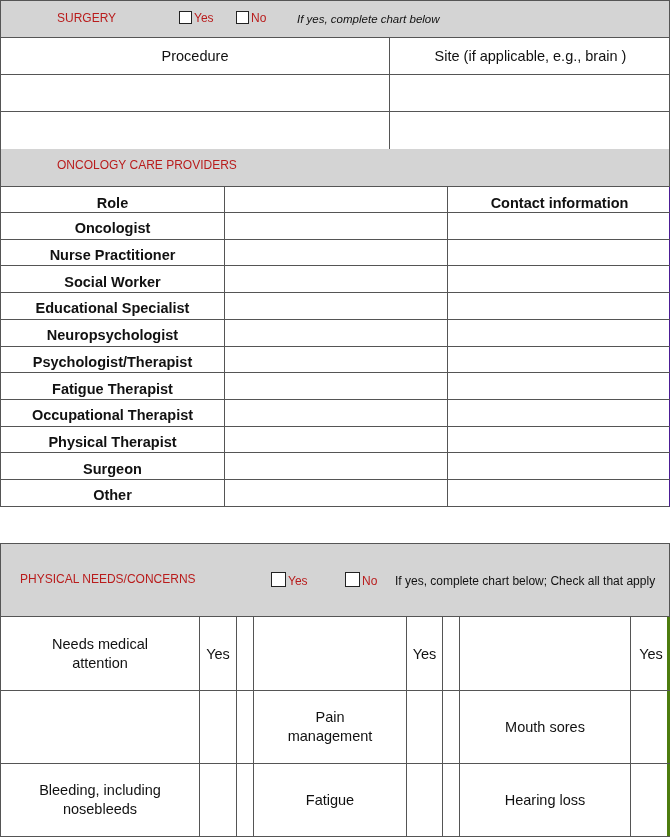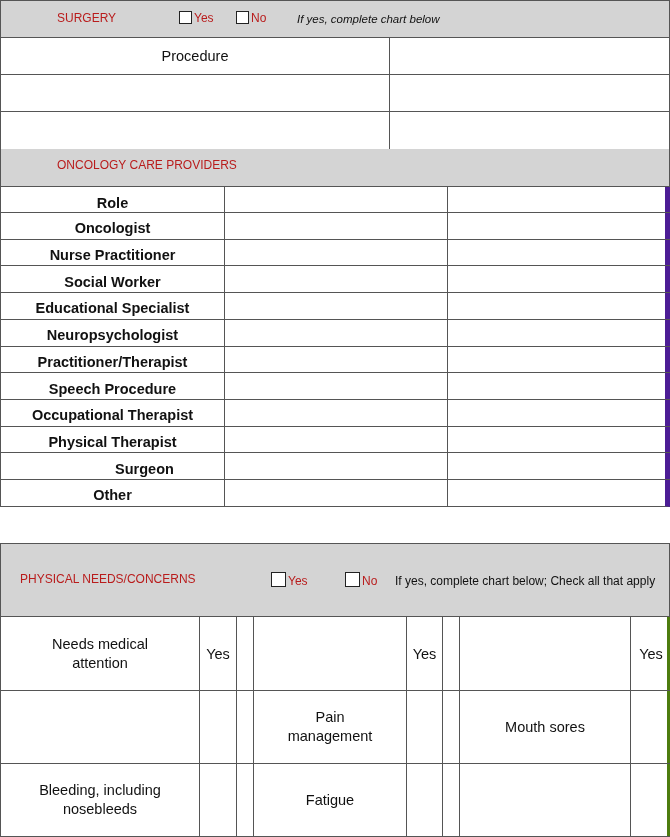--- a/index.html
+++ b/index.html
@@ -31,34 +31,36 @@
   </span>
   <span class="abs ital" style="left:296px;top:12px;">If yes, complete chart below</span>
 </div>
 
 <div class="abs" style="left:0;top:38px;width:670px;height:112px;border-left:1px solid #555;border-right:1px solid #555;">
   <div class="hline" style="left:0;top:36px;width:670px;"></div>
   <div class="hline" style="left:0;top:73px;width:670px;"></div>
   <div class="hline" style="left:0;top:111px;width:670px;"></div>
   <div class="vline" style="left:388px;top:0;height:112px;"></div>
   <div class="cell norm" style="left:0;top:0;width:388px;height:36px;">Procedure</div>
+  <div class="cell norm" style="left:389px;top:0;width:281px;height:36px;">Site (if applicable, e.g., brain )</div>
   <div class="cell" style="left:0;top:37px;width:388px;height:36px;"></div>
   <div class="cell" style="left:389px;top:37px;width:281px;height:36px;"></div>
   <div class="cell" style="left:0;top:74px;width:388px;height:37px;"></div>
   <div class="cell" style="left:389px;top:74px;width:281px;height:37px;"></div>
 </div>
 
 <div class="abs gray" style="left:0;top:149px;width:670px;height:38px;border-left:1px solid #555;border-right:1px solid #555;border-bottom:1px solid #555;">
   <span class="abs hdrtext" style="left:56px;top:9px;">ONCOLOGY CARE PROVIDERS</span>
 </div>
 
-<div class="abs" id="providers-table" style="left:0;top:187px;width:670px;height:320px;border-left:1px solid #555;border-right:5px solid #4c1d95;border-bottom:1px solid #555;">
+<div class="abs" id="providers-table" style="left:0;top:187px;width:670px;height:320px;border-left:1px solid #555;border-right:1px solid #4c1d95;border-bottom:1px solid #555;">
   <div class="vline" style="left:223px;top:0;height:320px;"></div>
   <div class="vline" style="left:446px;top:0;height:320px;"></div>
   <div class="cell bold" style="left:0;top:0;width:223px;height:27px;padding-top:4px;">Role</div>
+  <div class="cell bold" style="left:447px;top:0;width:223px;height:27px;padding-top:4px;">Contact information</div>
   <div class="hline" style="left:0;top:25px;width:670px;"></div>
 
   <div id="provider-rows">
       <div class="cell bold" style="left: 0px; top: 26px; width: 223px; height: 26.7px; padding-top: 4px;">Oncologist</div>
       <div class="cell" style="left: 224px; top: 26px; width: 222px; height: 26.7px;"></div>
       <div class="cell" style="left: 447px; top: 26px; width: 223px; height: 26.7px;"></div>
       <div class="hline" style="left: 0px; top: 51.7px; width: 670px;"></div>
       <div class="cell bold" style="left: 0px; top: 52.7px; width: 223px; height: 26.7px; padding-top: 4px;">Nurse Practitioner</div>
       <div class="cell" style="left: 224px; top: 52.7px; width: 222px; height: 26.7px;"></div>
       <div class="cell" style="left: 447px; top: 52.7px; width: 223px; height: 26.7px;"></div>
@@ -68,37 +70,37 @@
       <div class="cell" style="left: 447px; top: 79.4px; width: 223px; height: 26.7px;"></div>
       <div class="hline" style="left: 0px; top: 105.1px; width: 670px;"></div>
       <div class="cell bold" style="left: 0px; top: 106.1px; width: 223px; height: 26.7px; padding-top: 4px;">Educational Specialist</div>
       <div class="cell" style="left: 224px; top: 106.1px; width: 222px; height: 26.7px;"></div>
       <div class="cell" style="left: 447px; top: 106.1px; width: 223px; height: 26.7px;"></div>
       <div class="hline" style="left: 0px; top: 131.8px; width: 670px;"></div>
       <div class="cell bold" style="left: 0px; top: 132.8px; width: 223px; height: 26.7px; padding-top: 4px;">Neuropsychologist</div>
       <div class="cell" style="left: 224px; top: 132.8px; width: 222px; height: 26.7px;"></div>
       <div class="cell" style="left: 447px; top: 132.8px; width: 223px; height: 26.7px;"></div>
       <div class="hline" style="left: 0px; top: 158.5px; width: 670px;"></div>
-      <div class="cell bold" style="left: 0px; top: 159.5px; width: 223px; height: 26.7px; padding-top: 4px;">Practitioner/Therapist</div>
+      <div class="cell bold" style="left: 0px; top: 159.5px; width: 223px; height: 26.7px; padding-top: 4px;">Psychologist/Therapist</div>
       <div class="cell" style="left: 224px; top: 159.5px; width: 222px; height: 26.7px;"></div>
       <div class="cell" style="left: 447px; top: 159.5px; width: 223px; height: 26.7px;"></div>
       <div class="hline" style="left: 0px; top: 185.2px; width: 670px;"></div>
-      <div class="cell bold" style="left: 0px; top: 186.2px; width: 223px; height: 26.7px; padding-top: 4px;">Speech Procedure</div>
+      <div class="cell bold" style="left: 0px; top: 186.2px; width: 223px; height: 26.7px; padding-top: 4px;">Fatigue Therapist</div>
       <div class="cell" style="left: 224px; top: 186.2px; width: 222px; height: 26.7px;"></div>
       <div class="cell" style="left: 447px; top: 186.2px; width: 223px; height: 26.7px;"></div>
       <div class="hline" style="left: 0px; top: 211.9px; width: 670px;"></div>
       <div class="cell bold" style="left: 0px; top: 212.9px; width: 223px; height: 26.7px; padding-top: 4px;">Occupational Therapist</div>
       <div class="cell" style="left: 224px; top: 212.9px; width: 222px; height: 26.7px;"></div>
       <div class="cell" style="left: 447px; top: 212.9px; width: 223px; height: 26.7px;"></div>
       <div class="hline" style="left: 0px; top: 238.6px; width: 670px;"></div>
       <div class="cell bold" style="left: 0px; top: 239.6px; width: 223px; height: 26.7px; padding-top: 4px;">Physical Therapist</div>
       <div class="cell" style="left: 224px; top: 239.6px; width: 222px; height: 26.7px;"></div>
       <div class="cell" style="left: 447px; top: 239.6px; width: 223px; height: 26.7px;"></div>
       <div class="hline" style="left: 0px; top: 265.3px; width: 670px;"></div>
-      <div class="cell bold" style="left: 0px; top: 266.3px; width: 223px; height: 26.7px; padding-top: 4px; margin-left: 32px;">Surgeon</div>
+      <div class="cell bold" style="left: 0px; top: 266.3px; width: 223px; height: 26.7px; padding-top: 4px;">Surgeon</div>
       <div class="cell" style="left: 224px; top: 266.3px; width: 222px; height: 26.7px;"></div>
       <div class="cell" style="left: 447px; top: 266.3px; width: 223px; height: 26.7px;"></div>
       <div class="hline" style="left: 0px; top: 292px; width: 670px;"></div>
       <div class="cell bold" style="left: 0px; top: 293px; width: 223px; height: 26.7px; padding-top: 4px;">Other</div>
       <div class="cell" style="left: 224px; top: 293px; width: 222px; height: 26.7px;"></div>
       <div class="cell" style="left: 447px; top: 293px; width: 223px; height: 26.7px;"></div>
     </div>
 </div>
 
 <div class="abs gray" style="left:0;top:543px;width:670px;height:74px;border:1px solid #555;">
@@ -136,14 +138,15 @@
   <div class="cell" style="left:199px;top:74px;width:36px;height:72px;"></div>
   <div class="cell norm" style="left:253px;top:74px;width:152px;height:72px;padding:0 30px;line-height:19px;">Pain management</div>
   <div class="cell" style="left:406px;top:74px;width:35px;height:72px;"></div>
   <div class="cell norm" style="left:459px;top:74px;width:170px;height:72px;">Mouth sores</div>
   <div class="cell" style="left:630px;top:74px;width:40px;height:72px;"></div>
 
   <div class="cell norm" style="left:0;top:147px;width:198px;height:72px;padding:0 30px;line-height:19px;">Bleeding, including nosebleeds</div>
   <div class="cell" style="left:199px;top:147px;width:36px;height:72px;"></div>
   <div class="cell norm" style="left:253px;top:147px;width:152px;height:72px;">Fatigue</div>
   <div class="cell" style="left:406px;top:147px;width:35px;height:72px;"></div>
+  <div class="cell norm" style="left:459px;top:147px;width:170px;height:72px;">Hearing loss</div>
   <div class="cell" style="left:630px;top:147px;width:40px;height:72px;"></div>
 </div>
 
 </body></html>

